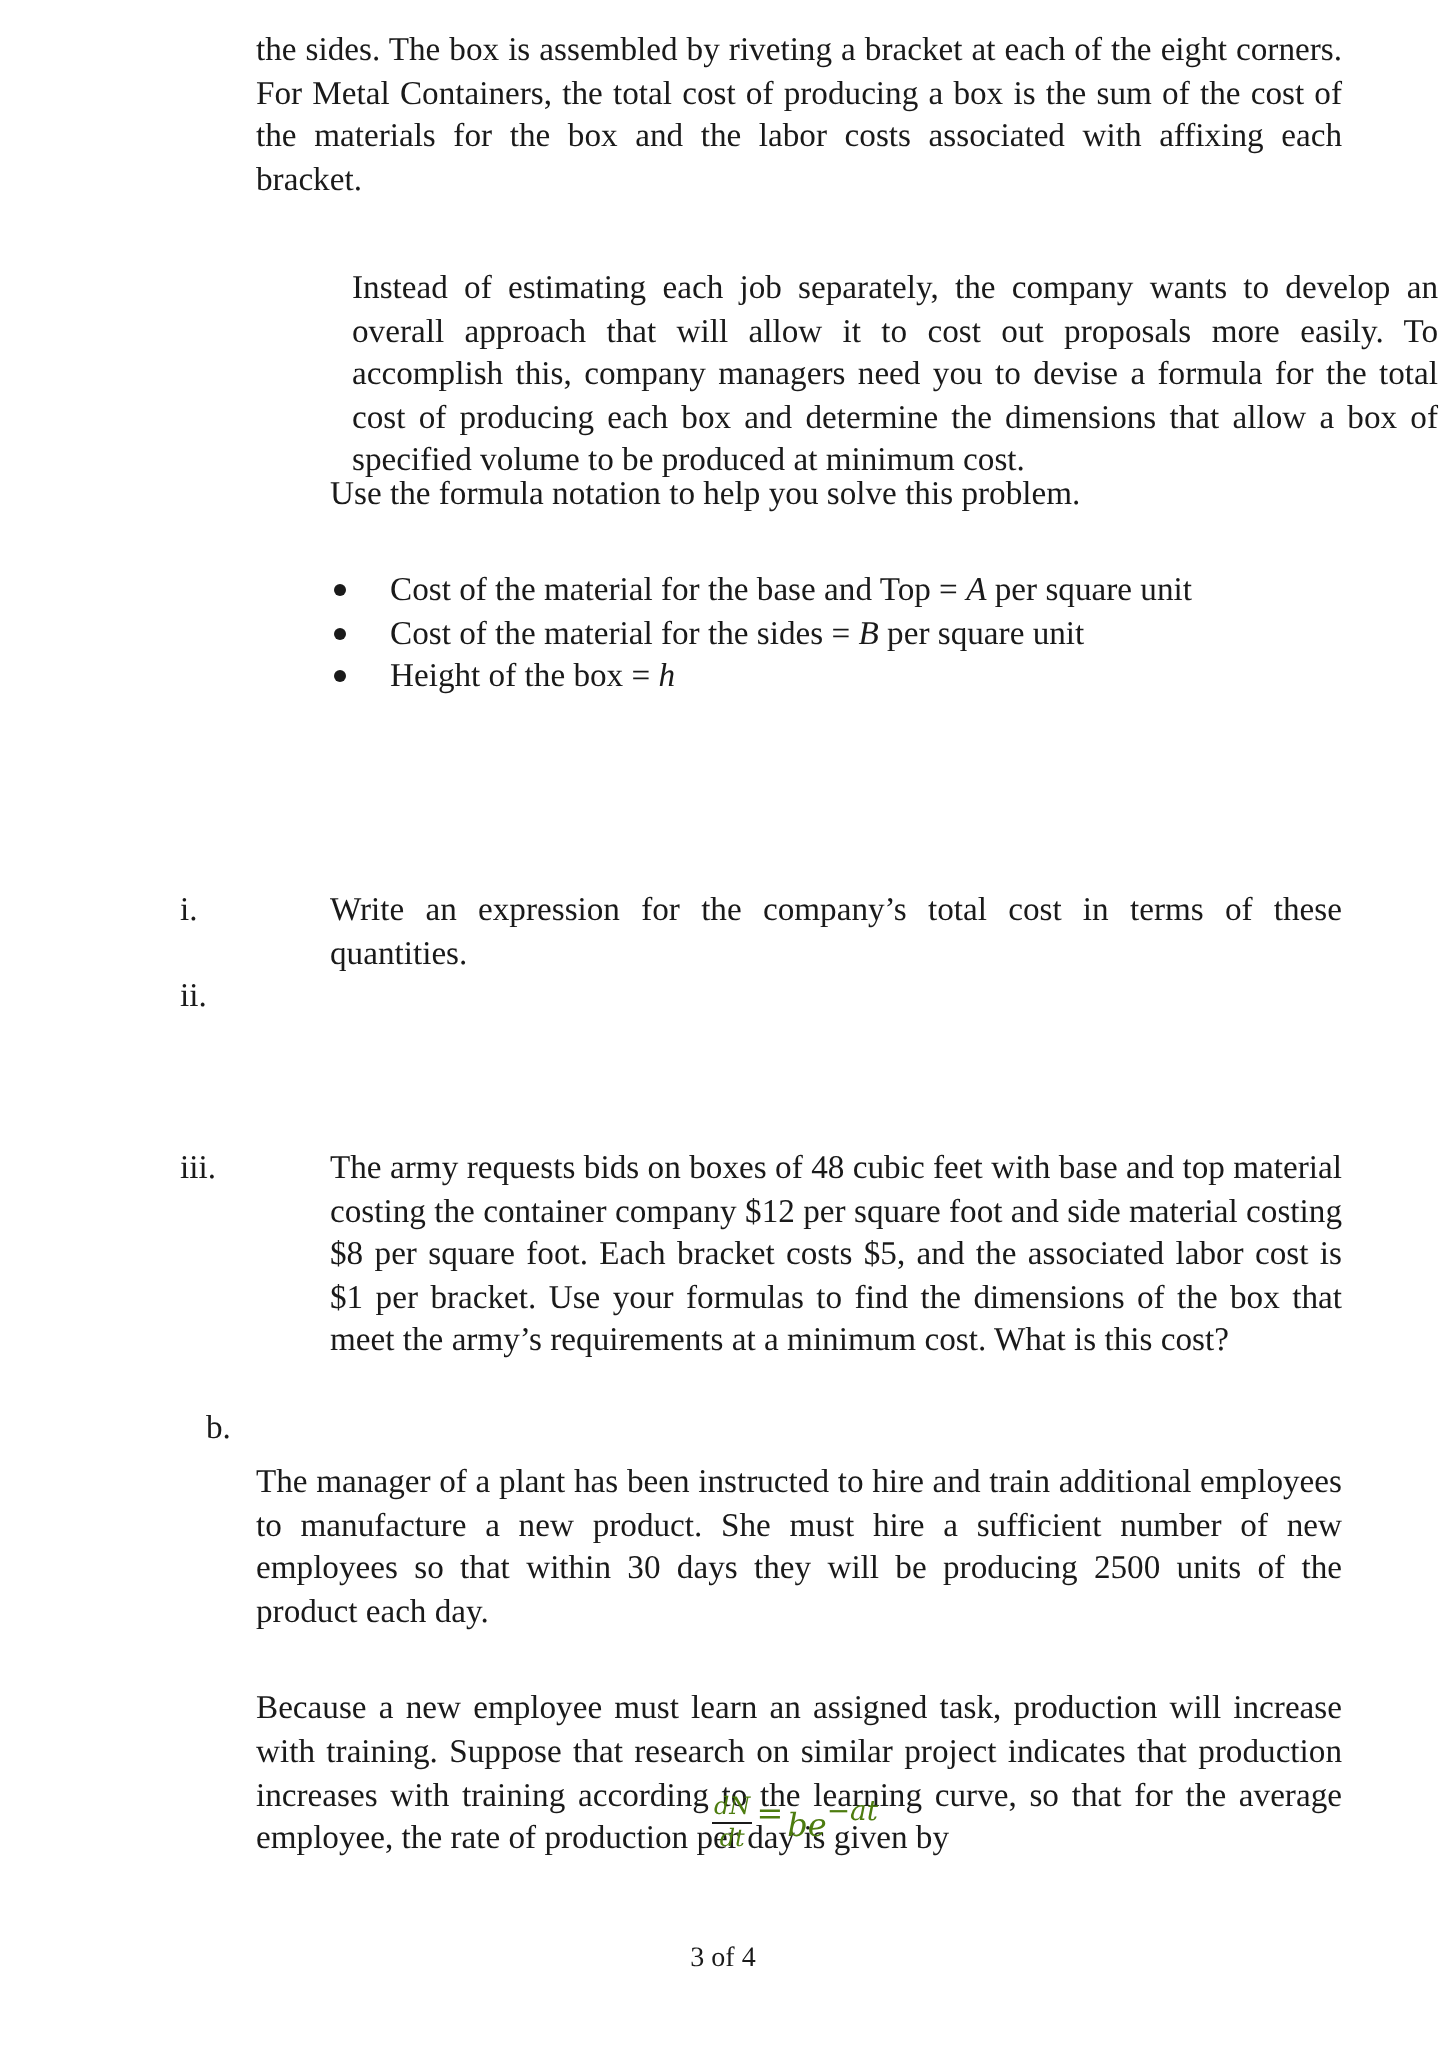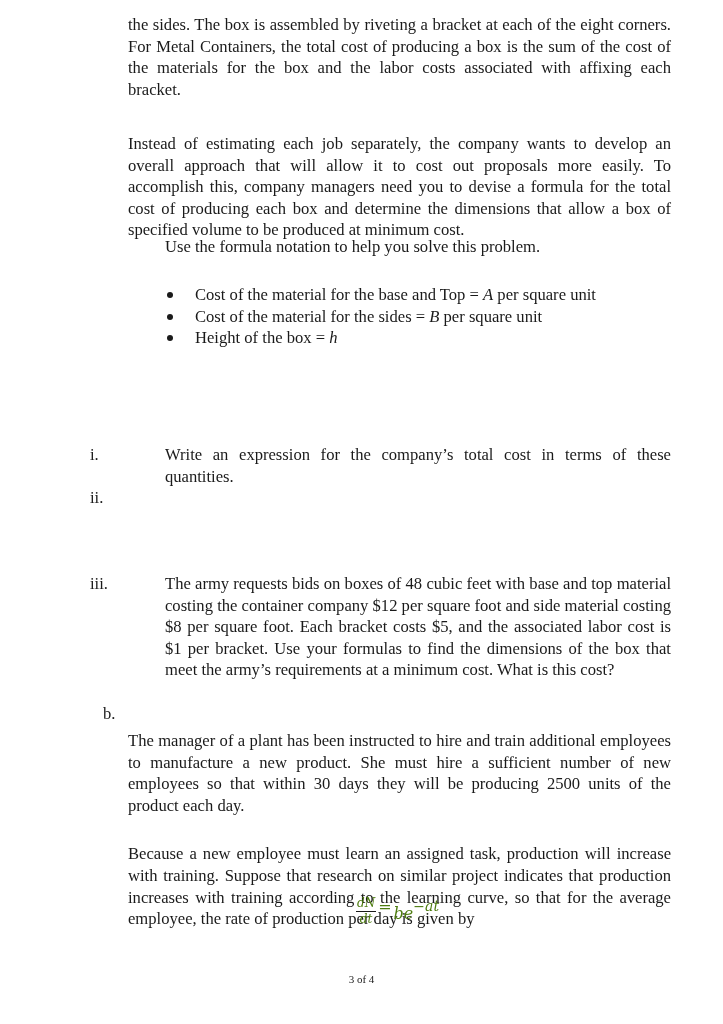--- a/index.html
+++ b/index.html
@@ -6,21 +6,21 @@
   body {
     width: 723px; height: 1024px; position: relative; overflow: hidden;
     font-family: "Liberation Serif", serif; color: #1a1a1a;
     font-size: 16.6px; line-height: 21.6px;
   }
   .para {
     position: absolute; left: 128px; width: 543px;
     text-align: justify; text-align-last: left;
   }
   .p1 { top: 14px; }
-  .p2 { top: 133px; }
+  .p2 { top: 133px; margin-left: 48px; }
   .intro { position: absolute; left: 165px; top: 236px; width: 506px; }
   .bullets { position: absolute; left: 165px; top: 284px; width: 506px; margin: 0; padding: 0; list-style: none; }
   .bullets li { position: relative; padding-left: 30px; height: 21.6px; white-space: nowrap; }
   .bullets li .dot {
     position: absolute; left: 2px; top: 8px; width: 6px; height: 6px;
     border-radius: 50%; background: #1a1a1a;
   }
   .roman { position: absolute; left: 90px; width: 581px; }
   .roman .item { position: relative; padding-left: 75px; text-align: justify; text-align-last: left; }
   .roman .num { position: absolute; left: 0; width: 64px; text-align: right; top: 0; }
@@ -33,21 +33,21 @@
   .equation {
     position: absolute; left: 356px; top: 896px; height: 44px;
     display: flex; align-items: flex-start;
     font-family: "DejaVu Serif", serif; font-style: italic; color: #4d7c0f;
   }
   .frac { display: inline-flex; flex-direction: column; align-items: center; font-size: 12px; line-height: 15px; }
   .frac .num-part { border-bottom: 1px solid #1a1a1a; padding: 0 1px; }
   .eq-sign { font-style: normal; font-size: 16px; margin: 0 2px; }
   .rhs { font-size: 16px; }
   .rhs sup { font-size: 14px; vertical-align: 8px; }
-  .page-footer { position: absolute; top: 969px; left: 0; width: 723px; text-align: center; font-size: 11px; }
+  .page-footer { position: absolute; top: 969px; left: 0; width: 723px; text-align: center; font-size: 14px; }
   em.var { font-style: italic; }
 </style>
 </head>
 <body>
 
 <div class="para p1">the sides. The box is assembled by riveting a bracket at each of the eight corners. For Metal Containers, the total cost of producing a box is the sum of the cost of the materials for the box and the labor costs associated with affixing each bracket.</div>
 <div class="para p2">Instead of estimating each job separately, the company wants to develop an overall approach that will allow it to cost out proposals more easily. To accomplish this, company managers need you to devise a formula for the total cost of producing each box and determine the dimensions that allow a box of specified volume to be produced at minimum cost.</div>
 
 <div class="intro">Use the formula notation to help you solve this problem.</div>
 

